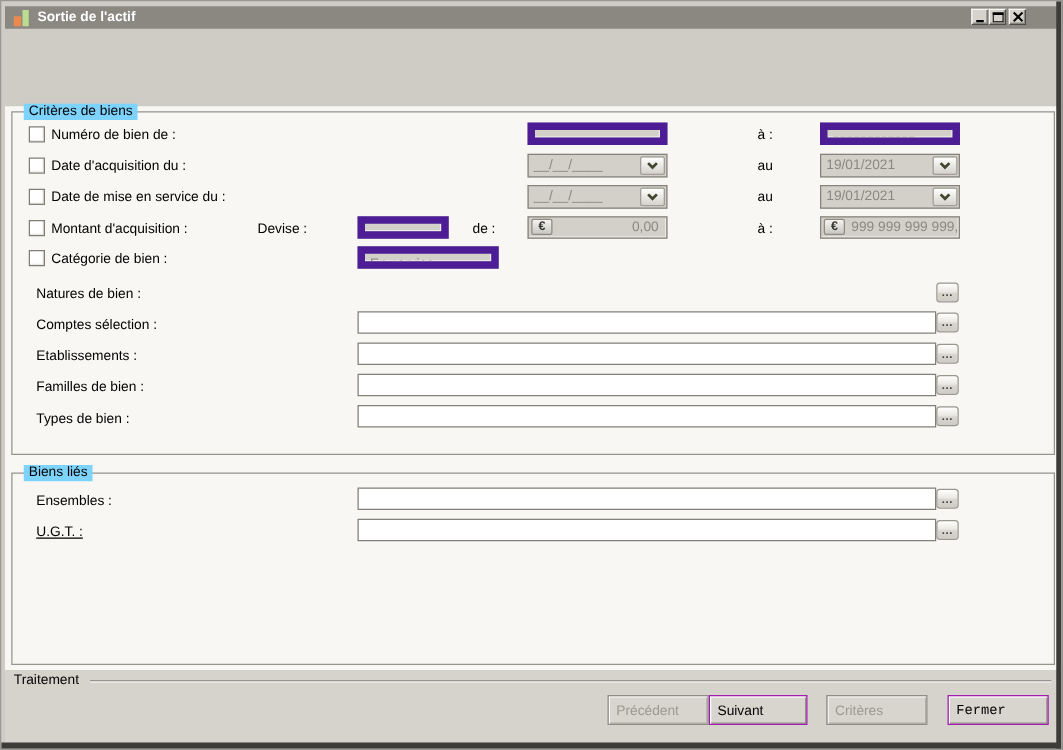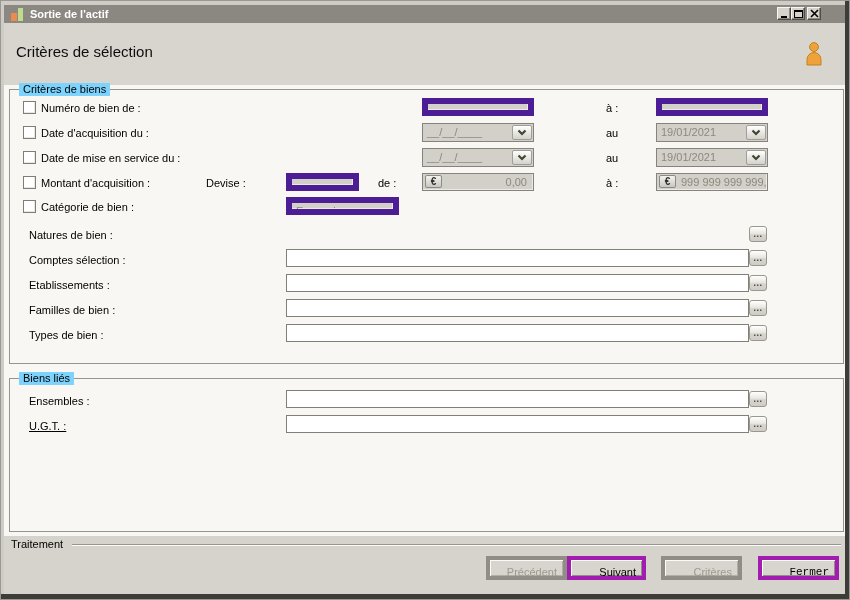--- a/index.html
+++ b/index.html
@@ -59,23 +59,23 @@
   .browse{position:absolute;width:18px;height:16px;border:1px solid #9a978f;border-radius:3px;
           background:linear-gradient(#fffffe 0%,#eae8e3 45%,#d8d5ce 55%,#cfccc5 100%);
           font-size:9px;font-weight:bold;color:#413f3a;letter-spacing:.5px;
           text-align:center;line-height:11px;padding:0;cursor:pointer;}
 
   
   .footerband{position:absolute;left:3px;top:535px;width:843px;height:60px;background:#d6d3cc;}
   .footerband .flabel{position:absolute;left:7px;top:2px;font-size:11px;color:#000;}
   .footerband .fline{position:absolute;left:68px;top:8px;right:6px;height:1px;background:#96948e;
                      box-shadow:0 1px 0 #fbfaf7;}
-  .btn{position:absolute;height:24px;background:#d8d5ce;border:4px solid #a21caf;
+  .btn{position:absolute;height:24px;background:#d8d5ce;border:1px solid #a21caf;
        box-shadow:inset 1px 1px 0 #ffffff,inset -1px -1px 0 #908e86;
-       font-size:11px;color:#000;text-align:right;line-height:22px;cursor:pointer;}
+       font-size:11px;color:#000;text-align:left;line-height:22px;cursor:pointer;}
   .btn.disabled{color:#9c9a90;border-color:#8f8d85;
        box-shadow:inset 1px 1px 0 #fbfaf8,inset -1px -1px 0 #b0aea6;cursor:default;}
 </style>
 </head>
 <body>
 
 <div class="frame">
 
   <div class="titlebar">
     <span class="ticon">
@@ -94,29 +94,20 @@
           <rect x="0" y="1" width="9" height="2" fill="#000"></rect>
         </svg>
     </span>
     <span class="wbtn" style="right:26px;">
       <svg width="9" height="9">
           <path d="M1 1 L8 8 M8 1 L1 8" stroke="#000" stroke-width="1.6"></path>
         </svg>
     </span>
   </div>
 
-  <div class="headerband">
-    <div class="pagetitle">Critères de sélection</div>
-    <div class="person">
-      <svg width="22" height="25" viewBox="0 0 22 25">
-        <circle cx="11" cy="6" r="4.4" fill="#efa23a" stroke="#c1831f" stroke-width="1"></circle>
-        <path d="M4 24 v-5.5 a7 7 0 0 1 14 0 V24 z" fill="#efa23a" stroke="#c1831f" stroke-width="1"></path>
-      </svg>
-    </div>
-  </div>
 
   <div class="content">
 
     <div class="groupbox" style="left:5px;top:4px;width:835px;height:275px;"></div>
     <div class="grouplabel" style="left:15px;top:-2px;">Critères de biens</div>
 
     <span class="checkbox" style="left:19px;top:16px;"></span>
     <span class="lbl" style="left:37px;top:16px;">Numéro de bien de :</span>
     <div class="field-dis" style="left:418px;top:13px;width:112px;"></div>
     <span class="lbl" style="left:602px;top:16px;">à :</span>

